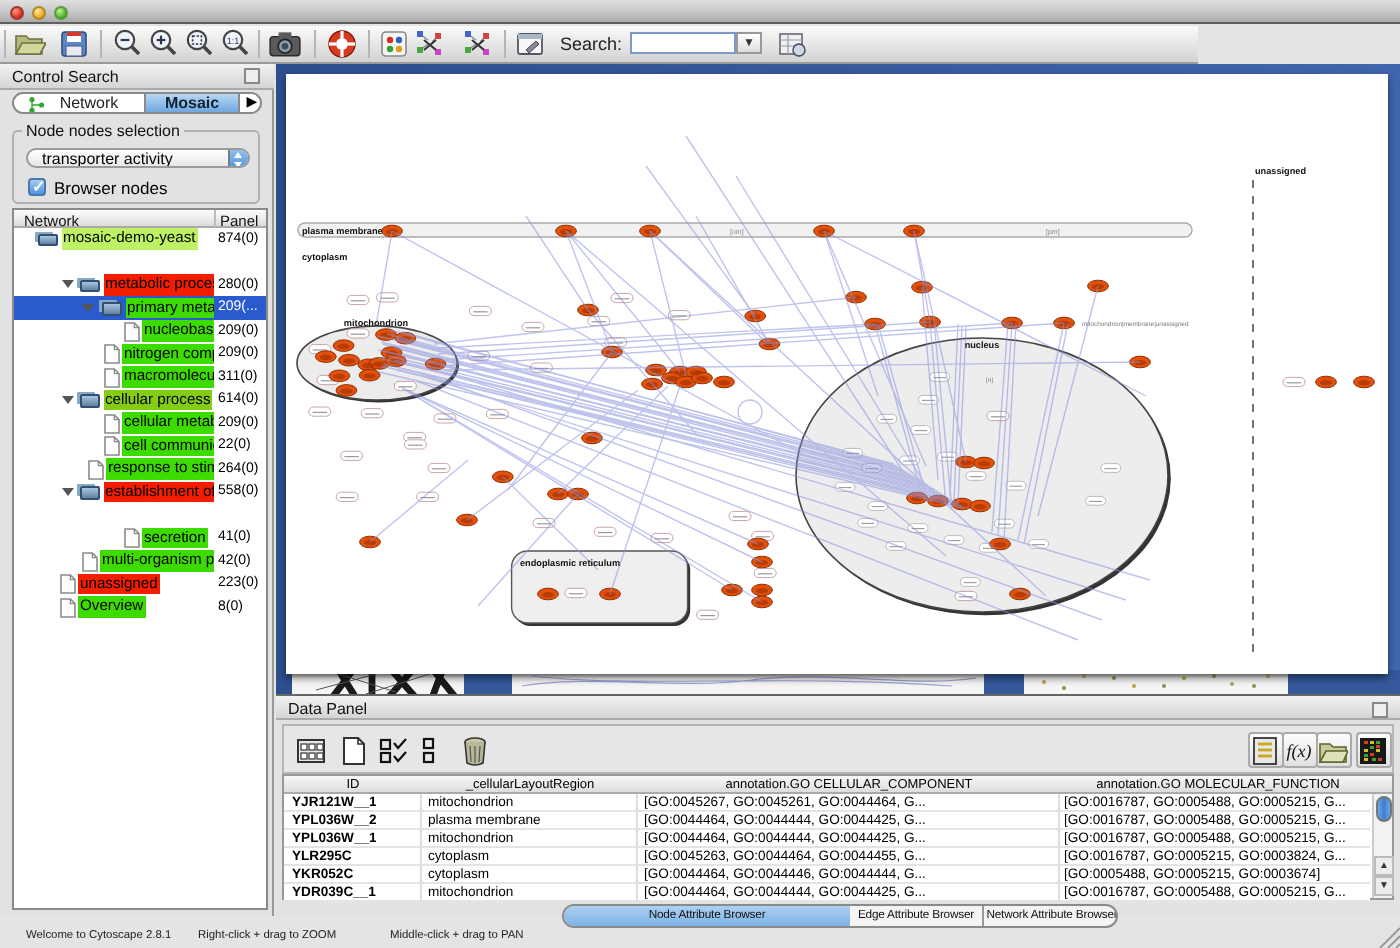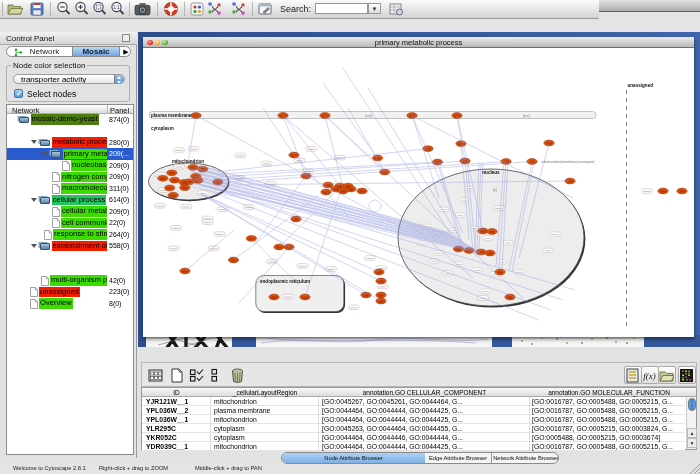--- a/index.html
+++ b/index.html
@@ -10,21 +10,21 @@
 .drow{left:0;width:543px;height:9px;border-bottom:0.5px solid #e4e4e4;background:#fff}
 .dc{font-size:6.8px;line-height:9px;white-space:nowrap;overflow:hidden;color:#000}
 </style></head><body>
 
 <div class="abs" style="left:0;top:0;width:700px;height:12px;background:linear-gradient(#e0e0e0,#c6c6c6 55%,#ababab);border-bottom:1px solid #606060">
   <div class="abs" style="left:5px;top:2.5px;width:7px;height:7px;border-radius:50%;background:radial-gradient(circle at 35% 30%,#ff9a8a,#e8382a 60%,#b01c10);border:0.5px solid #a03a30"></div>
   <div class="abs" style="left:16px;top:2.5px;width:7px;height:7px;border-radius:50%;background:radial-gradient(circle at 35% 30%,#ffe9a0,#f5b12e 60%,#c58414);border:0.5px solid #b08a28"></div>
   <div class="abs" style="left:27px;top:2.5px;width:7px;height:7px;border-radius:50%;background:radial-gradient(circle at 35% 30%,#c8f0a0,#57ba2c 60%,#2e8812);border:0.5px solid #5a9a38"></div>
 </div>
 
-<div class="abs" style="left:0;top:0;width:599px;height:19px;background:linear-gradient(#fbfbfb,#d2d2d2);border-bottom:1px solid #9a9a9a">
+<div class="abs" style="left:0;top:13px;width:599px;height:19px;background:linear-gradient(#fbfbfb,#d2d2d2);border-bottom:1px solid #9a9a9a">
 <span class="abs" style="left:2px;top:2px;width:1px;height:14px;background:#b5b5b5"></span>
     <svg class="abs" style="left:7px;top:1px" width="16" height="16" viewBox="0 0 16 16">
       <path d="M1 4 L6 4 L7.5 5.5 L14 5.5 L14 13 L1 13 Z" fill="#b6ba7e" stroke="#6e7240" stroke-width="0.8"></path>
       <path d="M1 13 L4 7.5 L16 7.5 L13 13 Z" fill="#d3d79b" stroke="#6e7240" stroke-width="0.8"></path>
     </svg>
     <svg class="abs" style="left:29px;top:1px" width="16" height="16" viewBox="0 0 16 16">
       <rect x="2" y="2" width="12" height="12" rx="1.5" fill="#5c87c6" stroke="#2e4f80" stroke-width="0.8"></rect>
       <rect x="4.5" y="2" width="7" height="5" fill="#fff"></rect>
       <rect x="4.5" y="2" width="7" height="2" fill="#d03a2a"></rect>
       <rect x="4" y="9" width="8" height="5" fill="#e8eaee" stroke="#3a5a8a" stroke-width="0.5"></rect>
@@ -108,62 +108,62 @@
     <div class="abs" style="left:368px;top:3px;width:13px;height:11px;background:linear-gradient(#fff,#ddd);border:1px solid #999;text-align:center;font-size:6px;line-height:10px;color:#333">▼</div>
     <svg class="abs" style="left:388px;top:1px" width="16" height="16" viewBox="0 0 16 16">
       <rect x="2" y="3" width="11" height="10" fill="#f0f0f0" stroke="#667" stroke-width="0.8"></rect>
       <path d="M2 6 L13 6 M2 9 L13 9 M6 3 L6 13" stroke="#99a" stroke-width="0.6"></path>
       <circle cx="11.5" cy="11" r="3" fill="#cfd8e8" stroke="#445" stroke-width="0.7"></circle>
     </svg>
 </div>
 
 <div class="abs" style="left:0;top:32px;width:137px;height:426px;background:#e2e2e2;border-right:1px solid #9a9a9a">
   <div class="abs" style="left:0;top:0;width:137px;height:13px;background:linear-gradient(#f2f2f2,#d5d5d5);border-bottom:1px solid #aaa">
-    <span class="abs" style="left:6px;top:1.5px;font-size:8px;color:#111">Control Panel</span>
+    <span class="abs" style="left:6px;top:1.5px;font-size:8px;color:#111">Control Search</span>
     <span class="abs" style="left:122px;top:2px;width:8px;height:8px;border:1px solid #888;background:#eee"></span>
   </div>
 
   <div class="abs" style="left:6px;top:14px;width:125px;height:11px;border:1px solid #8a8a8a;border-radius:5.5px;background:#fff;overflow:hidden">
     <div class="abs" style="left:0;top:0;width:65px;height:11px;font-size:8px;color:#222;text-align:center;line-height:10px">
       <svg class="abs" style="left:7px;top:1px" width="9" height="9" viewBox="0 0 9 9">
           <circle cx="2" cy="1.8" r="1.3" fill="#2eaa2e"></circle>
           <circle cx="2" cy="7.2" r="1.3" fill="#2eaa2e"></circle>
           <circle cx="6.8" cy="4.5" r="1.3" fill="#2eaa2e"></circle>
           <path d="M2 1.8 L2 7.2 M2 4.5 L6.8 4.5" stroke="#2eaa2e" stroke-width="0.7" fill="none"></path>
         </svg>
       <span style="margin-left:10px">Network</span></div>
     <div class="abs" style="left:65px;top:0;width:48px;height:11px;background:linear-gradient(#b9d6f2,#5f9ddd);border-left:1px solid #8a8a8a;border-right:1px solid #8a8a8a;font-size:8px;font-weight:bold;color:#123;text-align:center;line-height:10px">Mosaic</div>
     <div class="abs" style="left:113px;top:0;width:12px;height:11px;font-size:7px;color:#000;text-align:center;line-height:10.5px">▶</div>
   </div>
 
   <div class="abs" style="left:6px;top:33px;width:124px;height:37px;border:1px solid #b0b0b0;border-radius:3px"></div>
-  <div class="abs" style="left:11px;top:28.5px;background:#e2e2e2;padding:0 2px;font-size:8px;color:#111">Node color selection</div>
+  <div class="abs" style="left:11px;top:28.5px;background:#e2e2e2;padding:0 2px;font-size:8px;color:#111">Node nodes selection</div>
 
   <div class="abs" style="left:13px;top:42px;width:112px;height:10px;background:linear-gradient(#fff,#e8e8e8);border:1px solid #9a9a9a;border-radius:5px;overflow:hidden">
     <span class="abs" style="left:7px;top:0;font-size:8px;line-height:10px;color:#000">transporter activity</span>
     <span class="abs" style="left:100px;top:0;width:12px;height:10px;background:linear-gradient(#8fc0ef,#4b8fd8);border-left:1px solid #7a7a7a;border-radius:0 5px 5px 0"></span>
     <span class="abs" style="left:103px;top:1px;width:0;height:0;border-left:2.6px solid transparent;border-right:2.6px solid transparent;border-bottom:3px solid #fff"></span>
     <span class="abs" style="left:103px;top:5.5px;width:0;height:0;border-left:2.6px solid transparent;border-right:2.6px solid transparent;border-top:3px solid #fff"></span>
   </div>
 
   <div class="abs" style="left:14px;top:57px;width:9px;height:9px;background:linear-gradient(#a8cdf0,#4f93dd);border:1px solid #4878b0;border-radius:2px">
     <span class="abs" style="left:1px;top:-1.5px;color:#fff;font-size:8px;font-weight:bold">✓</span>
   </div>
-  <div class="abs" style="left:27px;top:57px;font-size:8.5px;color:#000">Select nodes</div>
+  <div class="abs" style="left:27px;top:57px;font-size:8.5px;color:#000">Browser nodes</div>
 
   <div class="abs" style="left:6px;top:72px;width:128px;height:351px;background:#fff;border:1px solid #8a8a8a;overflow:hidden">
     <div class="abs" style="left:0;top:0;width:128px;height:9px;background:linear-gradient(#fdfdfd,#dcdcdc);border-bottom:1px solid #aaa">
       <span class="abs" style="left:5px;top:0.5px;font-size:7.5px;color:#111">Network</span>
       <span class="abs" style="left:103px;top:0.5px;font-size:7.5px;color:#111">Panel</span>
       <span class="abs" style="left:100px;top:0;width:1px;height:9px;background:#bbb"></span>
     </div>
     <div class="abs" style="left:0;top:8.5px;width:128px;height:341px">
 <div class="abs" style="left:0;top:0px;width:127px;height:11.5px">
           <div class="abs fold" style="left:12px;top:3px"></div>
-          <div class="abs lbl" style="left:23.5px;background:#4d7c0f;max-width:76.5px">mosaic-demo-yeast</div>
+          <div class="abs lbl" style="left:23.5px;background:#bef264;max-width:76.5px">mosaic-demo-yeast</div>
           <div class="abs num" style="color:#000">874(0)</div>
         </div>
         <div class="abs" style="left:0;top:23px;width:127px;height:11.5px">
           <div class="abs arr" style="left:24px;top:3.5px"></div>
           <div class="abs fold" style="left:33px;top:3px"></div>
           <div class="abs lbl" style="left:44.5px;background:#f31d00;max-width:55.5px">metabolic process</div>
           <div class="abs num" style="color:#000">280(0)</div>
         </div>
         <div class="abs" style="left:0;top:34.5px;width:127px;height:11.5px">
           <div class="abs" style="left:0;top:0;width:127px;height:11.5px;background:#2a5bce"></div>
@@ -192,21 +192,21 @@
           <svg class="abs" style="left:45px;top:1px" width="8" height="10" viewBox="0 0 8 10">
             <path d="M0.5 0.5 L5.2 0.5 L7.5 2.8 L7.5 9.5 L0.5 9.5 Z" fill="#fff" stroke="#8a8a8a" stroke-width="0.8"></path>
             <path d="M5.2 0.5 L5.2 2.8 L7.5 2.8" fill="none" stroke="#8a8a8a" stroke-width="0.7"></path>
           </svg>
           <div class="abs lbl" style="left:54px;background:#3ddc00;max-width:46px">macromolecule</div>
           <div class="abs num" style="color:#000">311(0)</div>
         </div>
         <div class="abs" style="left:0;top:80.5px;width:127px;height:11.5px">
           <div class="abs arr" style="left:24px;top:3.5px"></div>
           <div class="abs fold" style="left:33px;top:3px"></div>
-          <div class="abs lbl" style="left:44.5px;background:#22c55e;max-width:55.5px">cellular process</div>
+          <div class="abs lbl" style="left:44.5px;background:#84cc16;max-width:55.5px">cellular process</div>
           <div class="abs num" style="color:#000">614(0)</div>
         </div>
         <div class="abs" style="left:0;top:92px;width:127px;height:11.5px">
           <svg class="abs" style="left:45px;top:1px" width="8" height="10" viewBox="0 0 8 10">
             <path d="M0.5 0.5 L5.2 0.5 L7.5 2.8 L7.5 9.5 L0.5 9.5 Z" fill="#fff" stroke="#8a8a8a" stroke-width="0.8"></path>
             <path d="M5.2 0.5 L5.2 2.8 L7.5 2.8" fill="none" stroke="#8a8a8a" stroke-width="0.7"></path>
           </svg>
           <div class="abs lbl" style="left:54px;background:#3ddc00;max-width:46px">cellular metabo</div>
           <div class="abs num" style="color:#000">209(0)</div>
         </div>
@@ -224,20 +224,28 @@
             <path d="M5.2 0.5 L5.2 2.8 L7.5 2.8" fill="none" stroke="#8a8a8a" stroke-width="0.7"></path>
           </svg>
           <div class="abs lbl" style="left:46px;background:#3ddc00;max-width:54px">response to stimul</div>
           <div class="abs num" style="color:#000">264(0)</div>
         </div>
         <div class="abs" style="left:0;top:126.5px;width:127px;height:11.5px">
           <div class="abs arr" style="left:24px;top:3.5px"></div>
           <div class="abs fold" style="left:33px;top:3px"></div>
           <div class="abs lbl" style="left:44.5px;background:#f31d00;max-width:55.5px">establishment of lo</div>
           <div class="abs num" style="color:#000">558(0)</div>
+        </div>
+        <div class="abs" style="left:0;top:149.5px;width:127px;height:11.5px">
+          <svg class="abs" style="left:55px;top:1px" width="8" height="10" viewBox="0 0 8 10">
+            <path d="M0.5 0.5 L5.2 0.5 L7.5 2.8 L7.5 9.5 L0.5 9.5 Z" fill="#fff" stroke="#8a8a8a" stroke-width="0.8"></path>
+            <path d="M5.2 0.5 L5.2 2.8 L7.5 2.8" fill="none" stroke="#8a8a8a" stroke-width="0.7"></path>
+          </svg>
+          <div class="abs lbl" style="left:64px;background:#3ddc00;max-width:36px">secretion</div>
+          <div class="abs num" style="color:#000">41(0)</div>
         </div>
         <div class="abs" style="left:0;top:161px;width:127px;height:11.5px">
           <svg class="abs" style="left:34px;top:1px" width="8" height="10" viewBox="0 0 8 10">
             <path d="M0.5 0.5 L5.2 0.5 L7.5 2.8 L7.5 9.5 L0.5 9.5 Z" fill="#fff" stroke="#8a8a8a" stroke-width="0.8"></path>
             <path d="M5.2 0.5 L5.2 2.8 L7.5 2.8" fill="none" stroke="#8a8a8a" stroke-width="0.7"></path>
           </svg>
           <div class="abs lbl" style="left:43px;background:#3ddc00;max-width:57px">multi-organism pre</div>
           <div class="abs num" style="color:#000">42(0)</div>
         </div>
         <div class="abs" style="left:0;top:172.5px;width:127px;height:11.5px">
@@ -292,26 +300,20 @@
         <circle cx="20" cy="9" r="1"></circle>
         <circle cx="45" cy="4" r="1"></circle>
         <circle cx="70" cy="8" r="1"></circle>
         <circle cx="95" cy="3" r="1"></circle>
         <circle cx="115" cy="8" r="1"></circle>
       </g>
   </svg>
   <div class="abs" style="left:506px;top:303px;width:56px;height:12px;background:#35599c"></div>
 
   <div class="abs" style="left:5px;top:5px;width:551px;height:300px;background:#fff;box-shadow:0 2px 4px rgba(0,0,0,0.5)">
-    <div class="abs" style="left:0;top:0;width:551px;height:11px;background:linear-gradient(#ececec,#b8b8b8);border-bottom:1px solid #707070">
-      <span class="abs" style="left:4px;top:2.5px;width:5.5px;height:5.5px;border-radius:50%;background:radial-gradient(circle at 35% 30%,#ff9a8a,#e8382a 60%,#b01c10)"></span>
-      <span class="abs" style="left:11.5px;top:2.5px;width:5.5px;height:5.5px;border-radius:50%;background:radial-gradient(circle at 35% 30%,#ffe9a0,#f5b12e 60%,#c58414)"></span>
-      <span class="abs" style="left:19px;top:2.5px;width:5.5px;height:5.5px;border-radius:50%;background:radial-gradient(circle at 35% 30%,#c8f0a0,#57ba2c 60%,#2e8812)"></span>
-      <span class="abs" style="left:0;top:1px;width:551px;text-align:center;font-size:7.5px;color:#111">primary metabolic process</span>
-    </div>
     <svg class="abs" style="left:0;top:11px" width="551" height="289" viewBox="0 0 551 289">
         <g>
           <ellipse cx="348" cy="189.5" rx="93" ry="68.5" fill="#000" opacity="0.8" transform="translate(1.4,1.6)"></ellipse>
           <ellipse cx="348" cy="189.5" rx="93" ry="68.5" fill="#ededed" stroke="#444" stroke-width="0.8"></ellipse>
           <ellipse cx="45.5" cy="133.5" rx="40" ry="18.5" fill="#000" opacity="0.8" transform="translate(1,1.2)"></ellipse>
           <ellipse cx="45.5" cy="133.5" rx="40" ry="18.5" fill="#ececec" stroke="#444" stroke-width="0.8"></ellipse>
           <rect x="6" y="63.5" width="447" height="7" rx="3.5" fill="#f1f1f1" stroke="#aaa" stroke-width="0.7"></rect>
           <rect x="112.8" y="227.5" width="88" height="36" rx="8" fill="#000" opacity="0.8" transform="translate(1.3,1.5)"></rect>
           <rect x="112.8" y="227.5" width="88" height="36" rx="8" fill="#efefef" stroke="#555" stroke-width="0.7"></rect>
         </g>
@@ -655,20 +657,24 @@
           <text x="222" y="69">[om]</text>
           <text x="380" y="69">[pm]</text>
         </g>
         <text x="398" y="115" font-size="3.2" fill="#777">mitochondrion|membrane|unassigned</text>
         <text x="350" y="143" font-size="3.2" fill="#777">[n]</text>
       </svg>
   </div>
 </div>
 
 <div class="abs" style="left:138px;top:347px;width:562px;height:111px;background:#e2e2e2">
+  <div class="abs" style="left:0;top:0;width:562px;height:13px;background:linear-gradient(#f2f2f2,#d5d5d5);border-top:1px solid #666;border-bottom:1px solid #aaa">
+    <span class="abs" style="left:6px;top:2px;font-size:8px;color:#111">Data Panel</span>
+    <span class="abs" style="left:548px;top:2.5px;width:8px;height:8px;border:1px solid #888;background:#eee"></span>
+  </div>
   <div class="abs" style="left:3px;top:15px;width:556px;height:25px;background:#e6e6e6;border:1px solid #b5b5b5">
 <svg class="abs" style="left:6px;top:4.5px" width="15" height="15" viewBox="0 0 15 15">
         <rect x="1" y="2" width="13" height="11" fill="#e8e8e8" stroke="#333" stroke-width="1"></rect>
         <g fill="#fff" stroke="#333" stroke-width="0.6">
           <rect x="2.5" y="4" width="3" height="3"></rect>
           <rect x="6.5" y="4" width="3" height="3"></rect>
           <rect x="10.5" y="4" width="3" height="3"></rect>
           <rect x="2.5" y="8.5" width="3" height="3"></rect>
           <rect x="6.5" y="8.5" width="3" height="3"></rect>
           <rect x="10.5" y="8.5" width="3" height="3"></rect>

